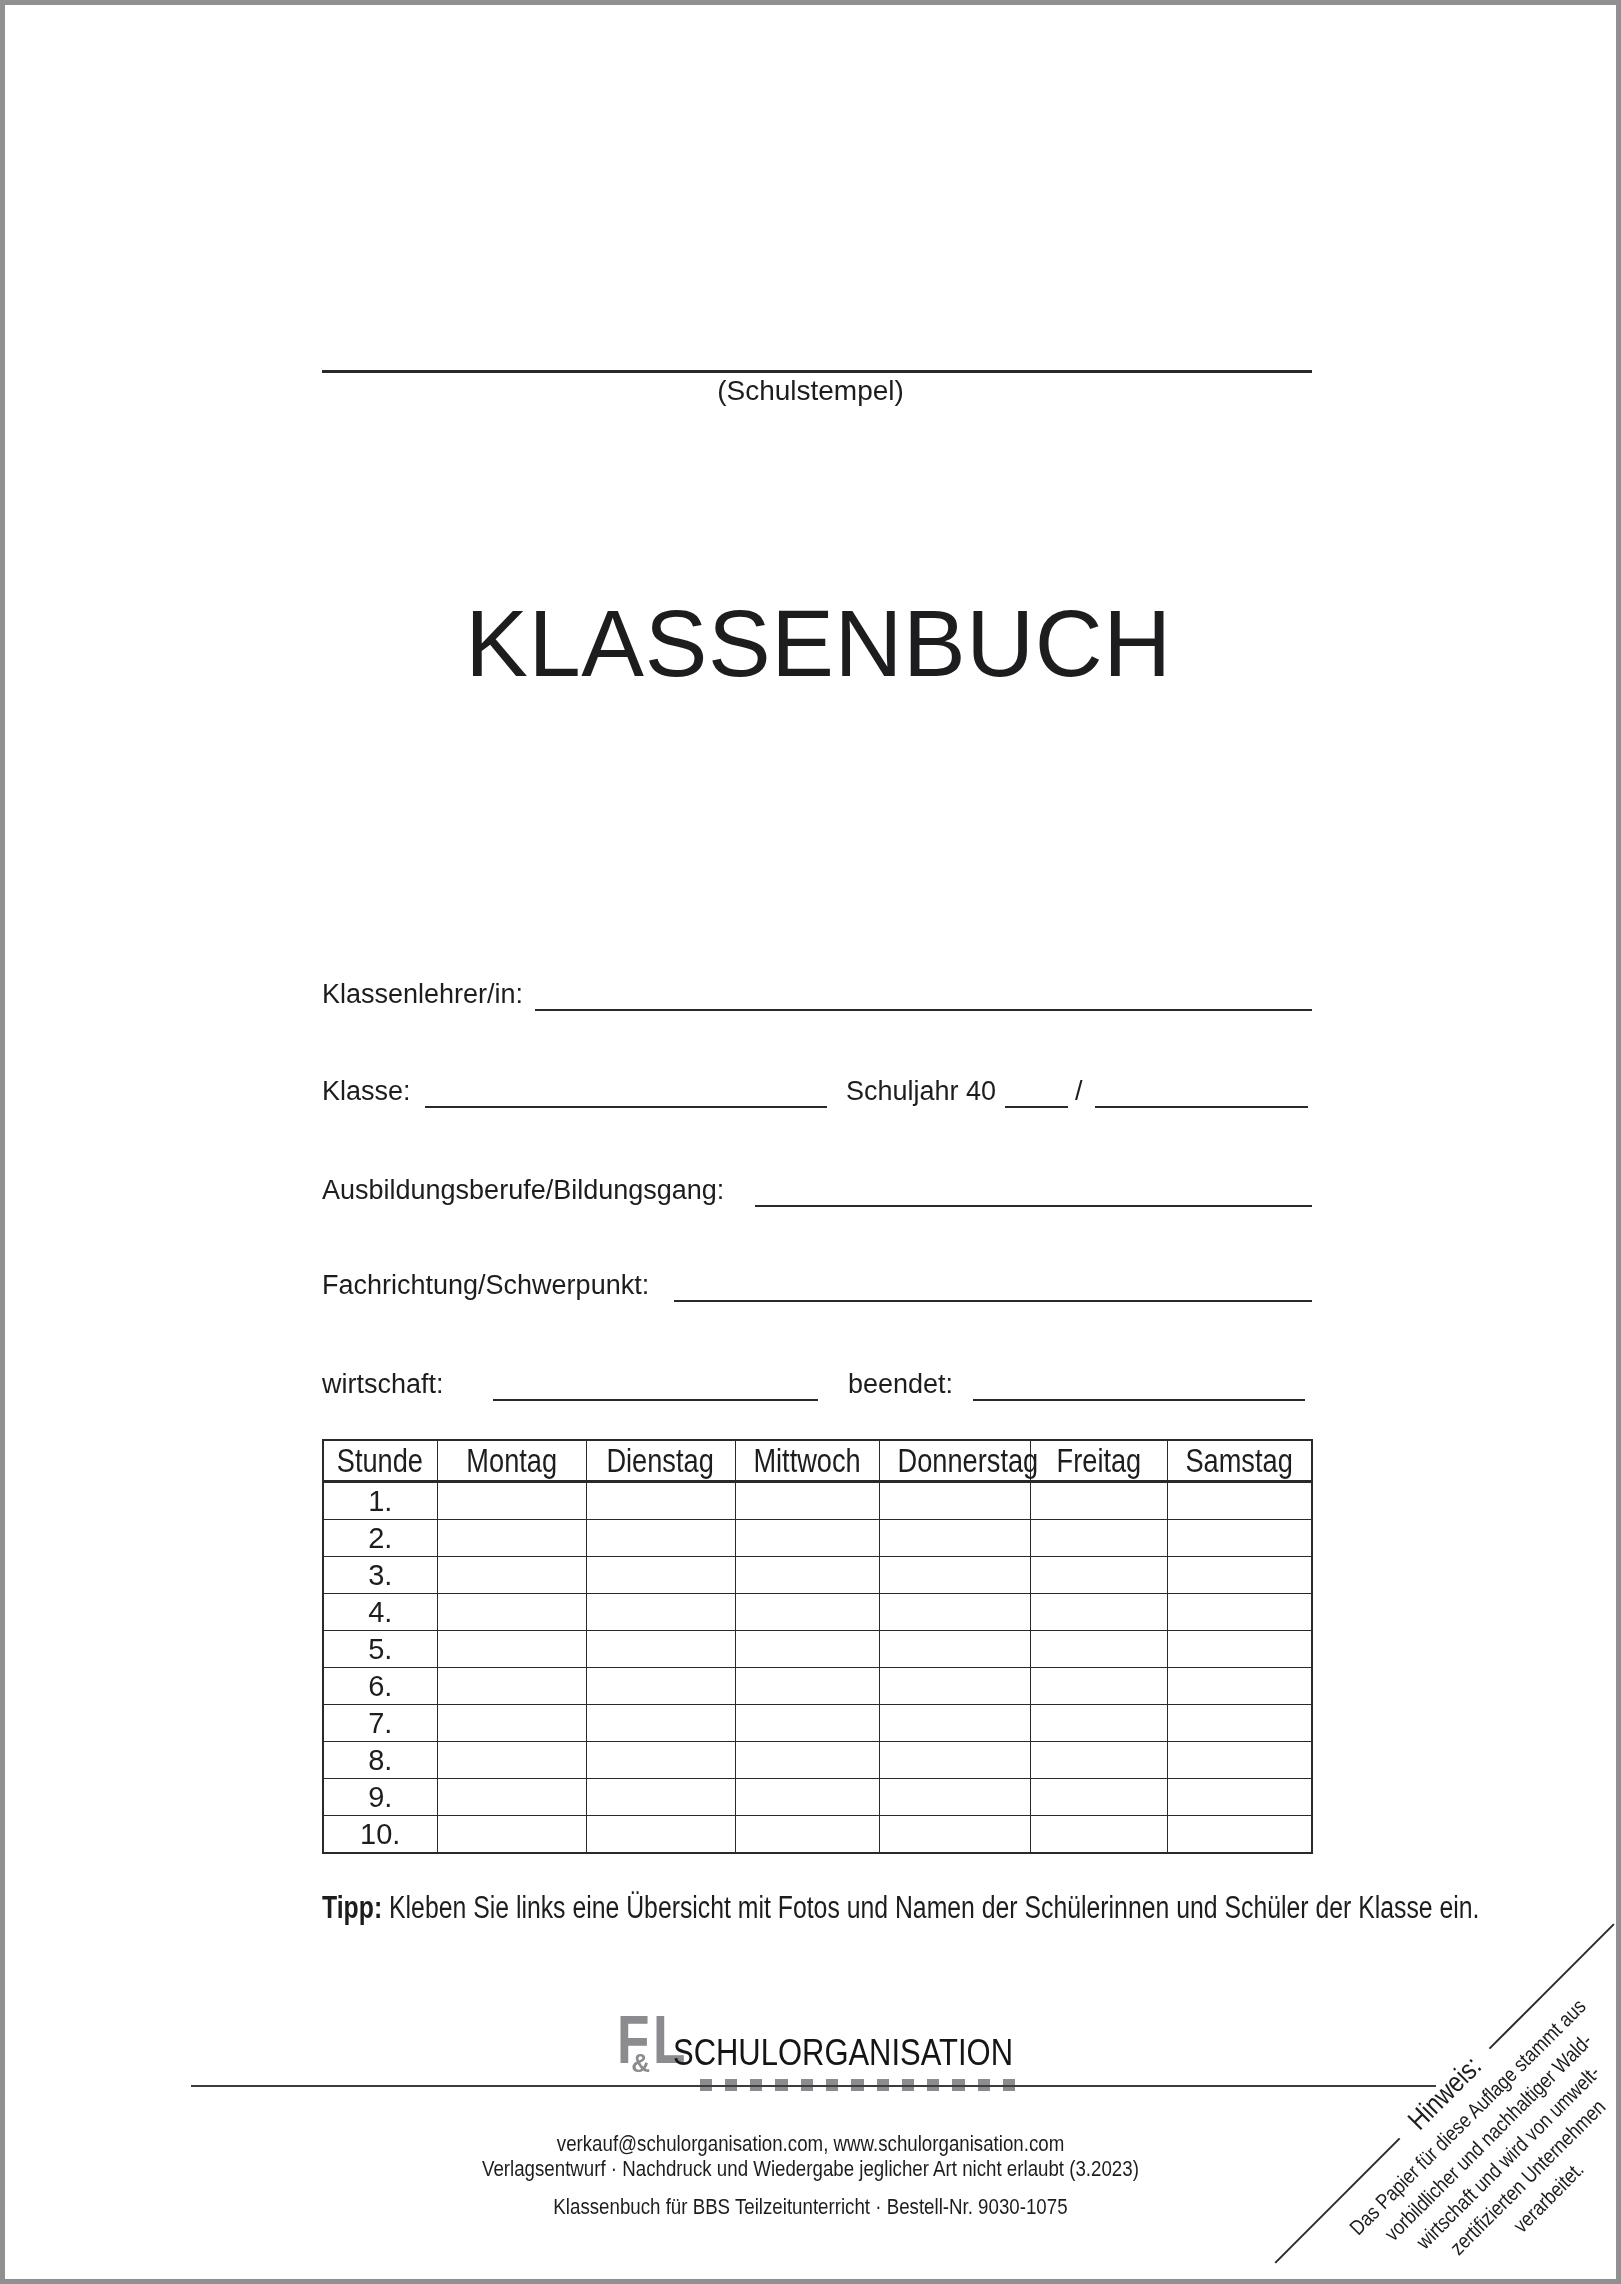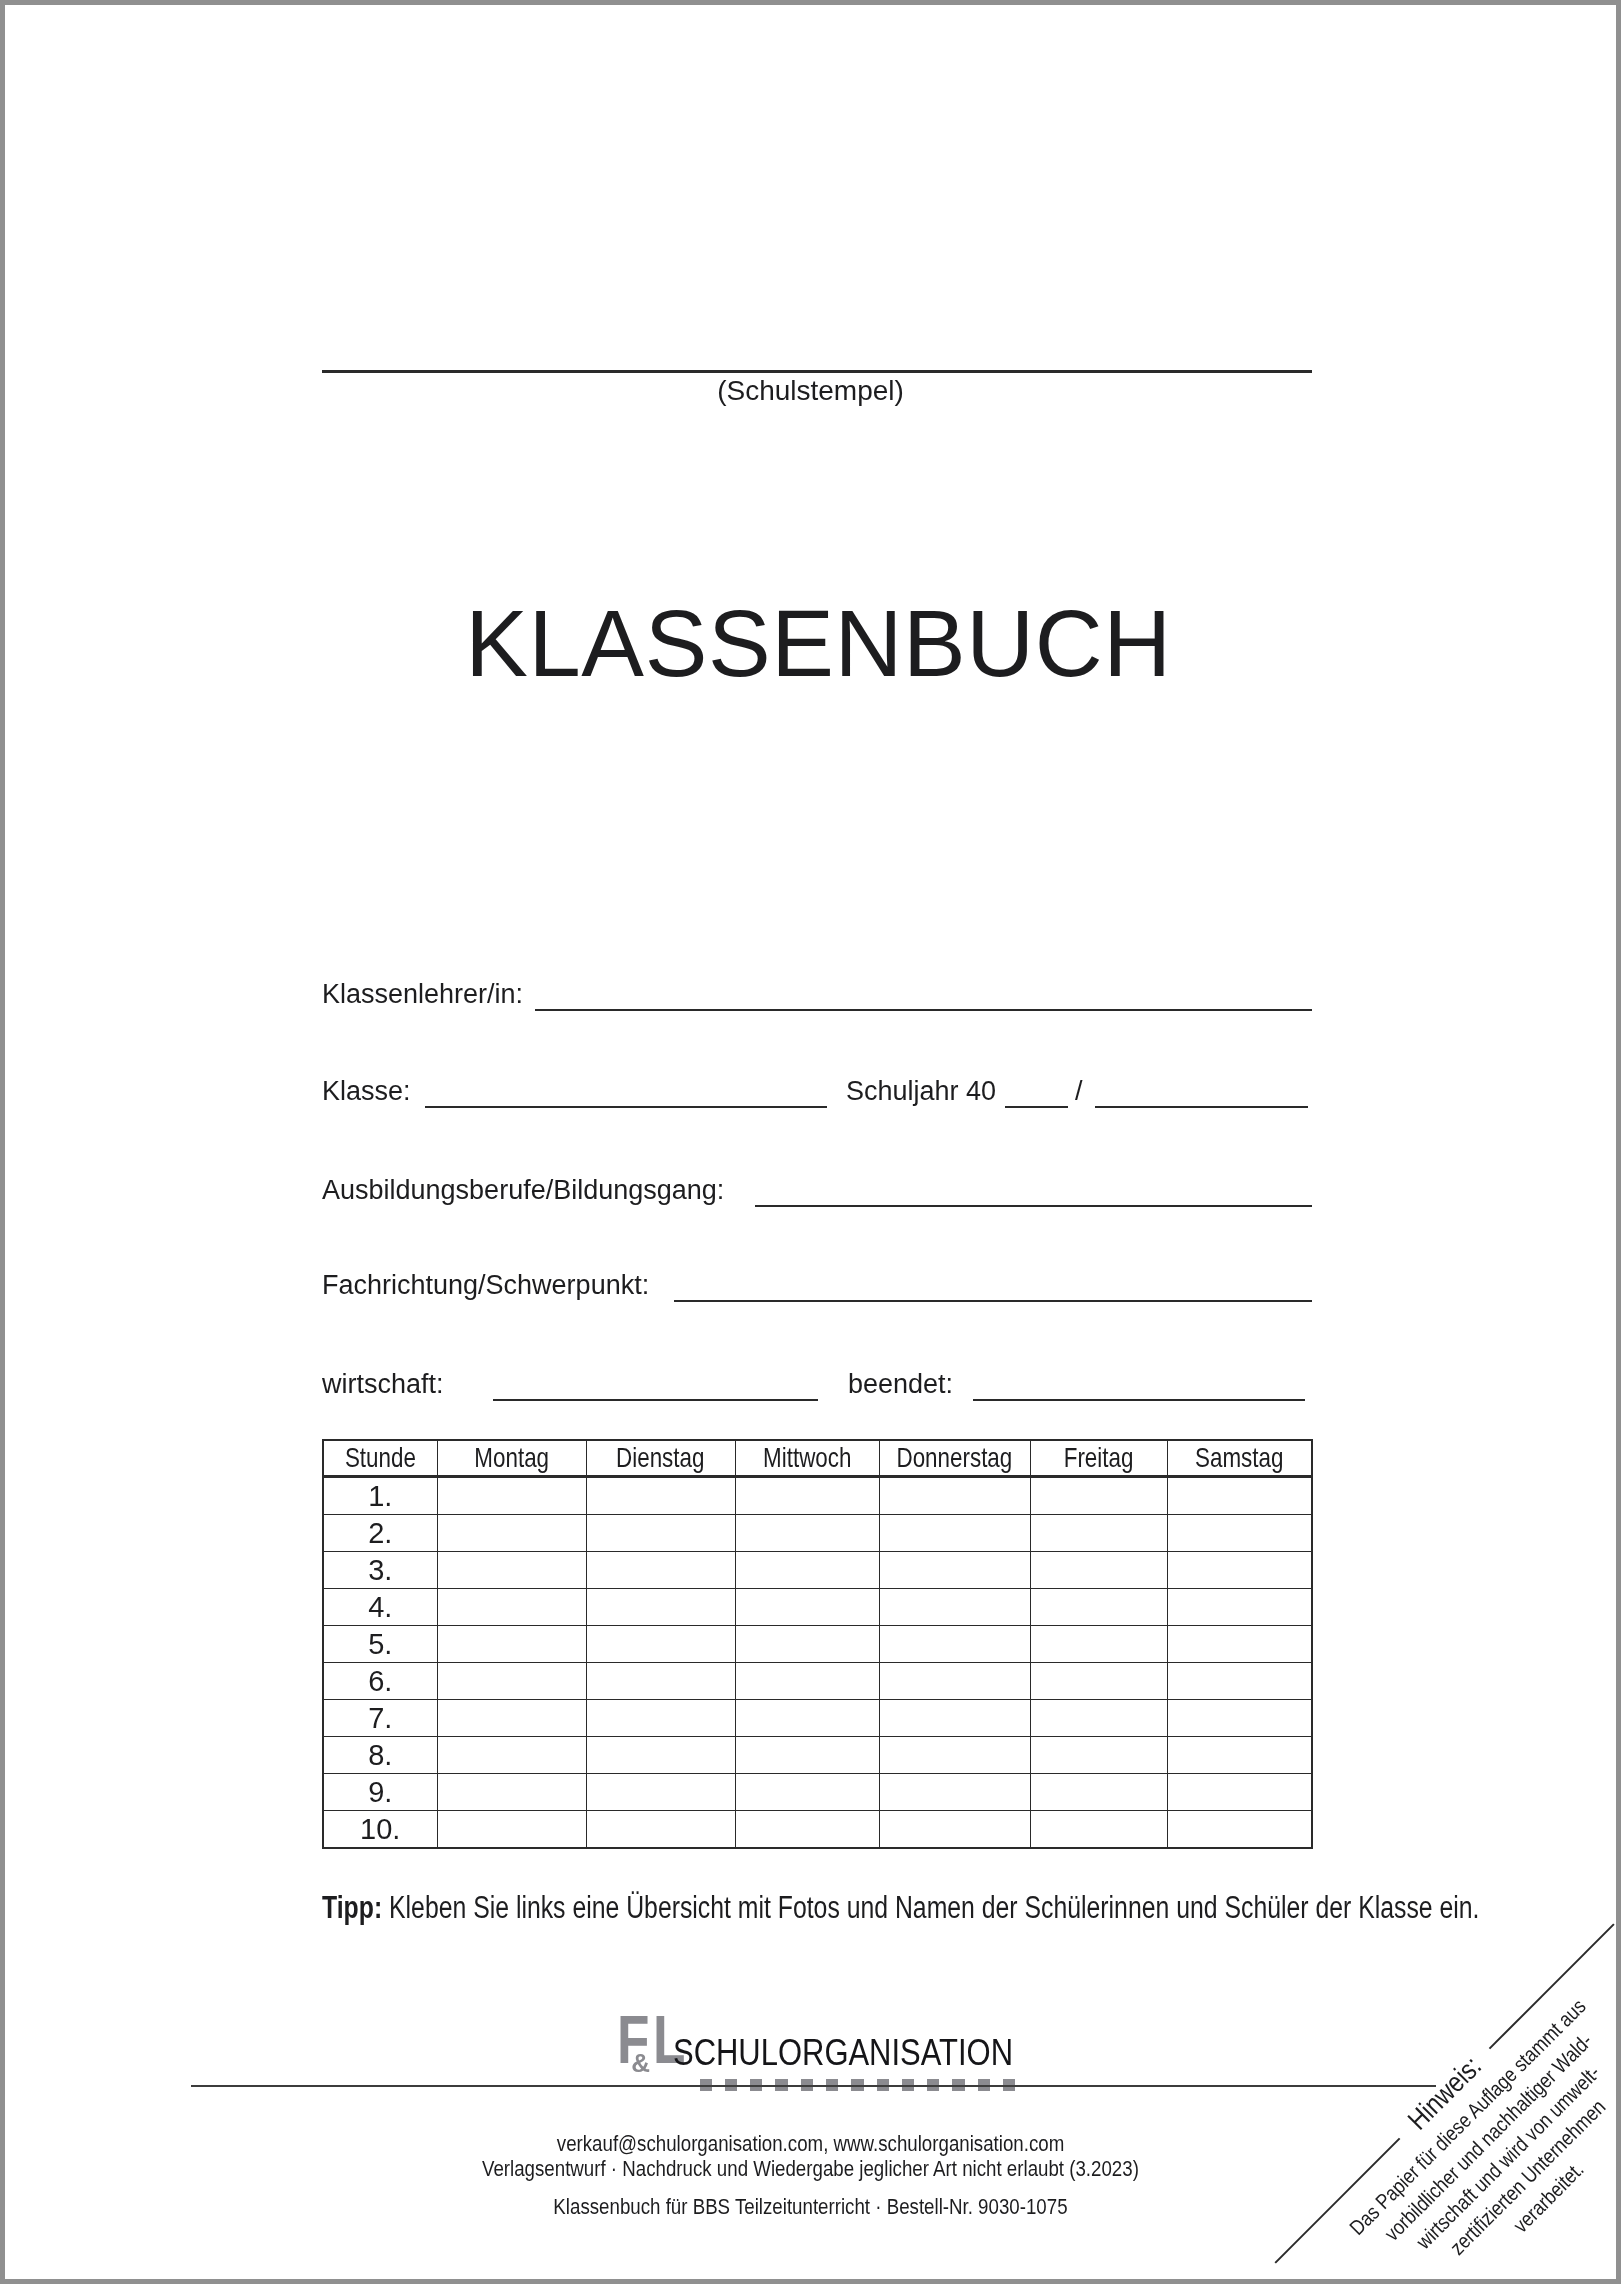--- a/index.html
+++ b/index.html
@@ -28,21 +28,21 @@
   .cxc{display:inline-block;transform:scaleX(0.8);transform-origin:50% 50%;white-space:nowrap;}
   .cx85c{display:inline-block;transform:scaleX(0.85);transform-origin:50% 50%;white-space:nowrap;}
   .cx8l{display:inline-block;transform:scaleX(0.8);transform-origin:0 50%;white-space:nowrap;}
   .cx87l{display:inline-block;transform:scaleX(0.86);transform-origin:0 50%;white-space:nowrap;}
 
   
   .tt{position:absolute;left:317px;top:1434px;width:988px;
       border-collapse:collapse;table-layout:fixed;}
   .tt th,.tt td{border:1.3px solid var(--line);border-top-width:1.9px;border-bottom-width:1.9px;
       padding:0;text-align:center;vertical-align:middle;font-weight:400;}
-  .tt thead th{height:34px;font-size:28px;border-bottom-width:3.2px;border-top-width:2.6px;margin-left:44px;}
+  .tt thead th{height:34px;font-size:34px;border-bottom-width:3.2px;border-top-width:2.6px;margin-left:44px;}
   .tt td{height:36px;}
   .tt .rowlab{font-size:29px;}
   .tt tr > :first-child{border-left-width:2.6px;}
   .tt tr > :last-child{border-right-width:2.6px;}
   .tt tbody tr:last-child td{border-bottom-width:2.6px;}
 
   .tip{position:absolute;left:317px;top:1884px;font-size:31px;line-height:1.2;white-space:nowrap;}
   .tip b{font-weight:700;}
 
   

